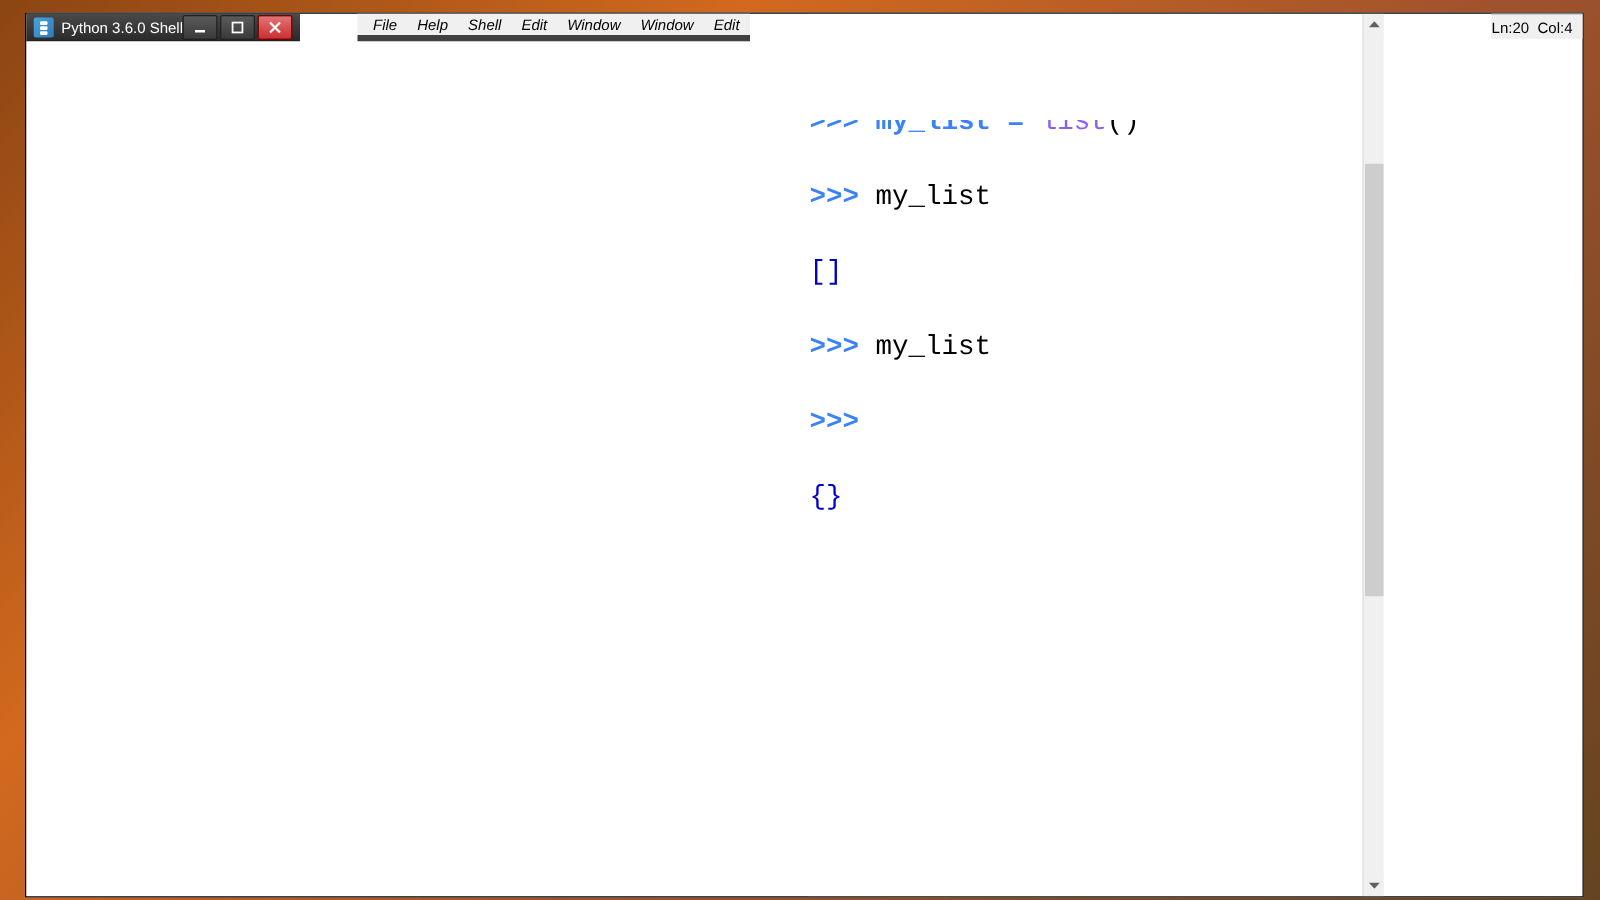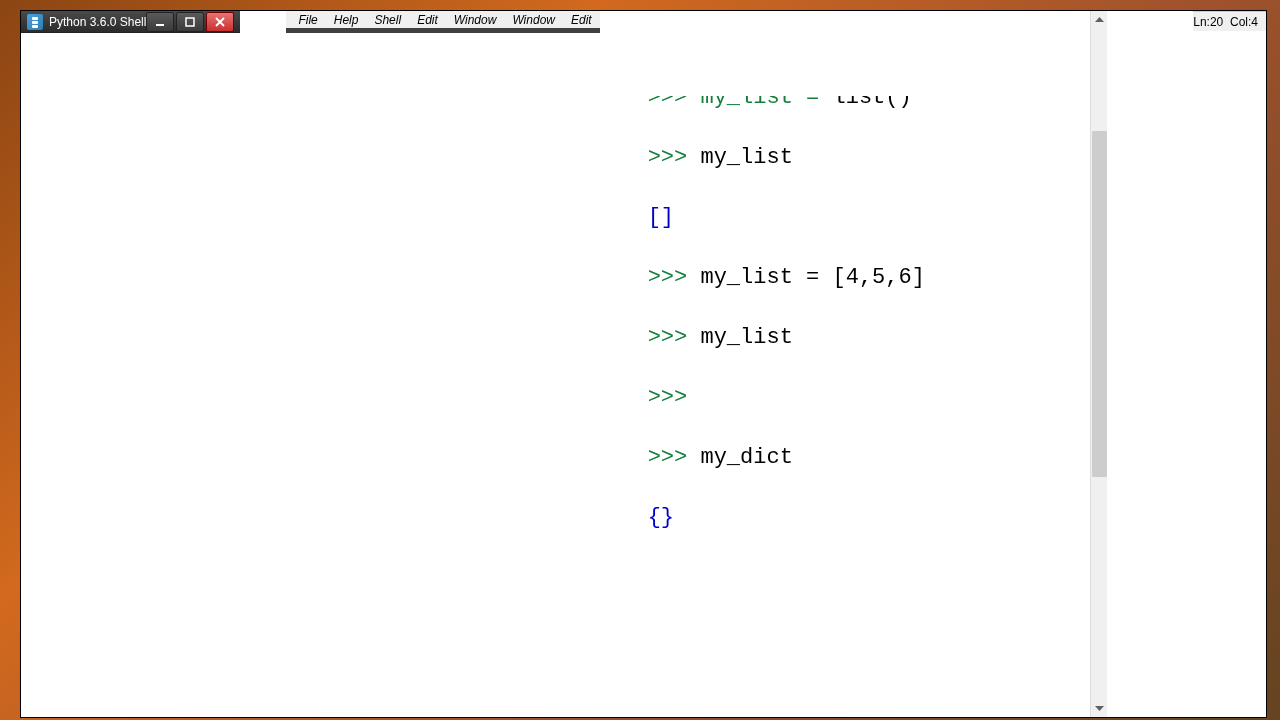--- a/index.html
+++ b/index.html
@@ -106,22 +106,22 @@
       font-size: 22px;
       line-height: 30px;
       overflow: hidden;
       white-space: pre;
       position: relative;
     }
     .editor-inner {
       position: relative;
       top: -5px;
     }
-    .prompt { color: #15803d; }
-    .builtin { color: #000000; }
+    .prompt { color: #3b82f6; font-weight: bold; }
+    .builtin { color: #8b5cf6; }
     .out { color: #0000cc; }
     @keyframes blink { 50% { opacity: 0; } }
     .scrollbar {
       width: 17px;
       background: #f0f0f0;
       border-left: 1px solid #ddd;
       position: relative;
     }
     .scroll-arrow {
       height: 17px;
@@ -196,24 +196,22 @@
     <div class="menu-item">Window</div>
     <div class="menu-item">Edit</div>
   </div>
 
   <div class="content-area">
     <div class="editor">
       <div class="editor-inner">
 <div class="truncated-top"><div><span class="prompt">&gt;&gt;&gt; my_list = </span><span class="builtin">list</span><span>()</span></div></div>
 <div><span class="prompt">&gt;&gt;&gt; </span><span>my_list</span></div>
 <div><span class="out">[]</span></div>
-<div><span class="prompt">&gt;&gt;&gt; </span><span>my_list = [</span><span>4</span><span>,</span><span>5</span><span>,</span><span>6</span><span>]</span></div>
 <div><span class="prompt">&gt;&gt;&gt; </span><span>my_list</span></div>
 <div><span class="prompt">&gt;&gt;&gt; </span></div>
-<div><span class="prompt">&gt;&gt;&gt; </span><span>my_dict</span></div>
 <div><span class="out">{}</span></div>
 
 
 
 
 
 
 
 
 

